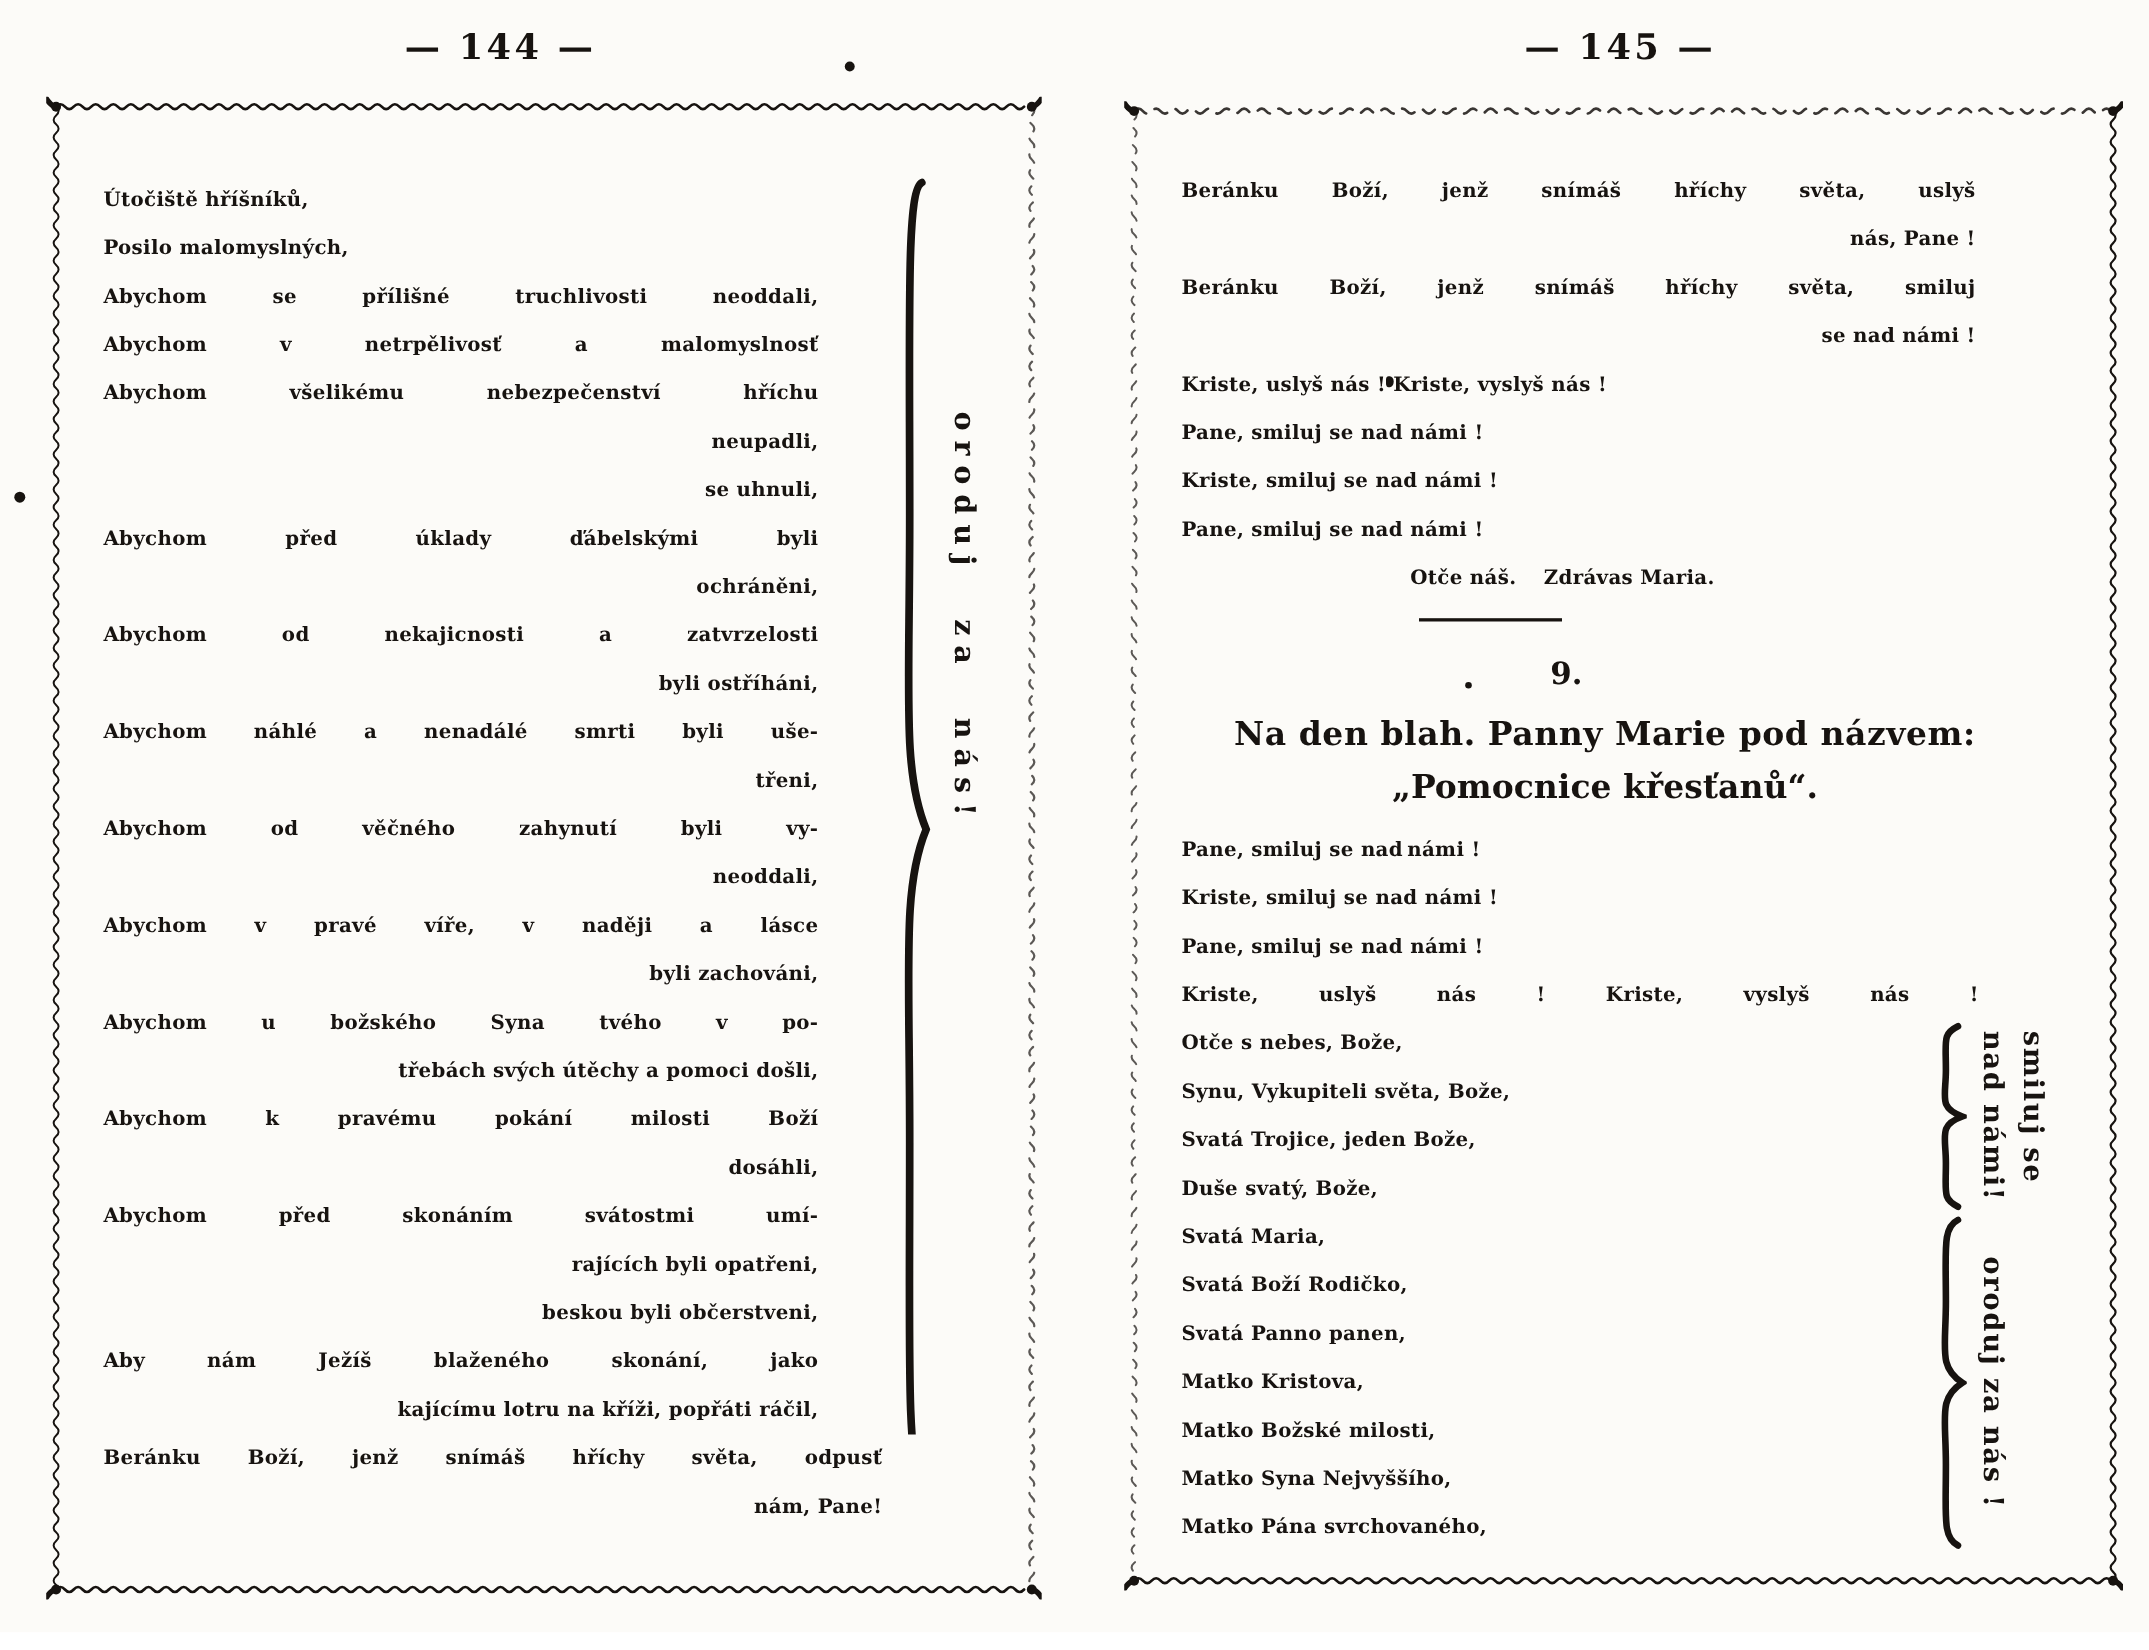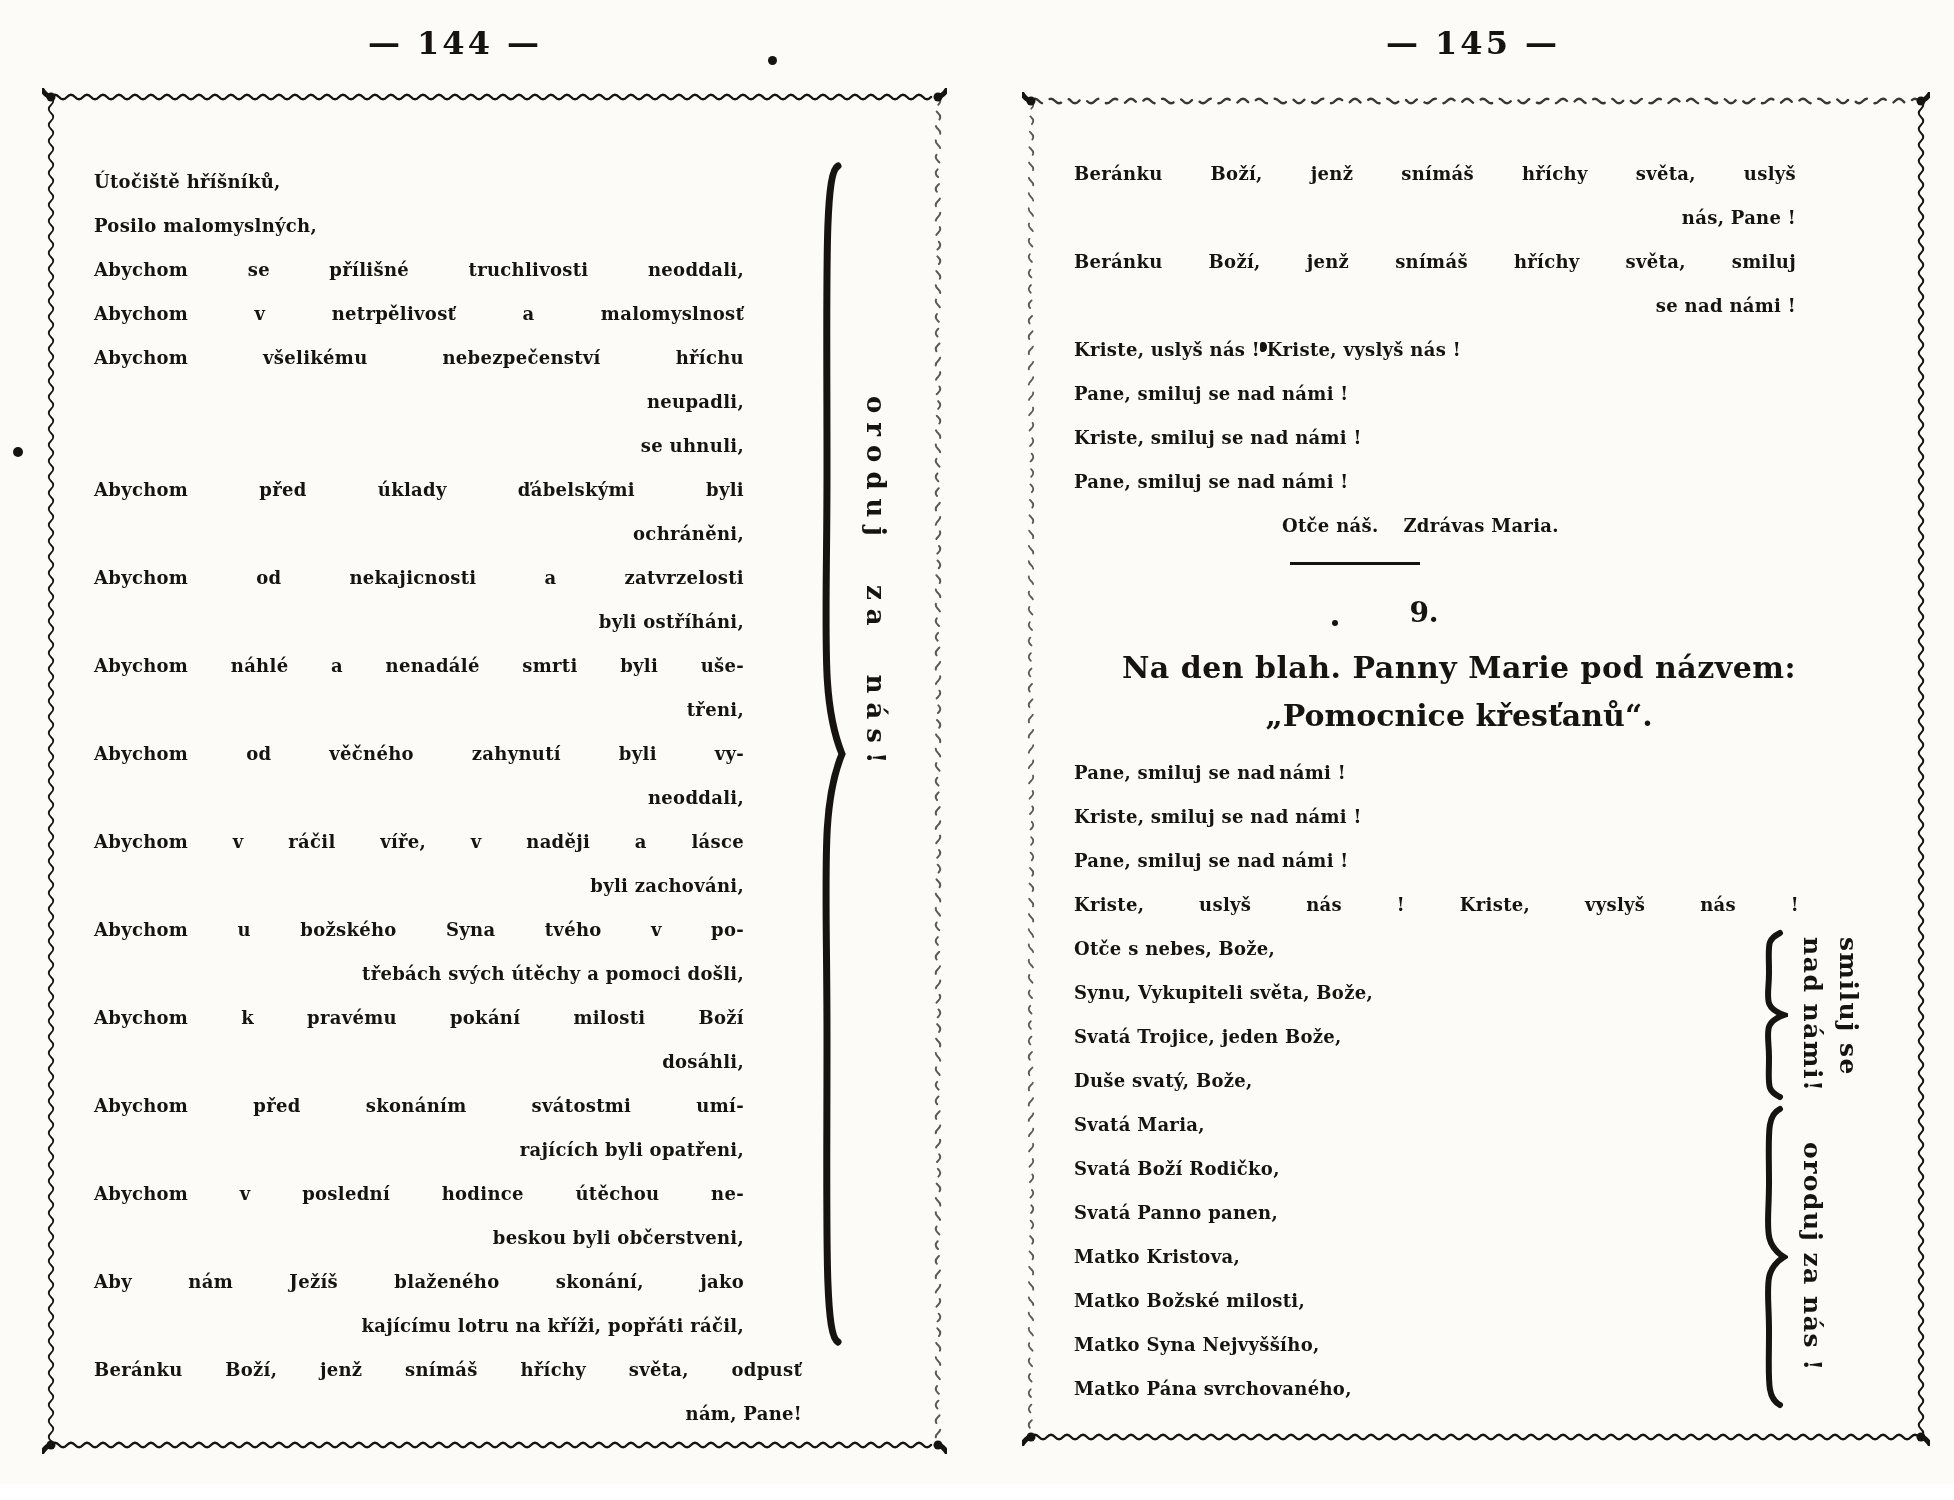--- a/index.html
+++ b/index.html
@@ -91,29 +91,28 @@
             <div class="ln cont">neupadli,</div>
             <div class="ln cont">se uhnuli,</div>
             <div class="ln j">Abychom před úklady ďábelskými byli</div>
             <div class="ln cont">ochráněni,</div>
             <div class="ln j">Abychom od nekajicnosti a zatvrzelosti</div>
             <div class="ln cont">byli ostříháni,</div>
             <div class="ln j">Abychom náhlé a nenadálé smrti byli uše-</div>
             <div class="ln cont">třeni,</div>
             <div class="ln j">Abychom od věčného zahynutí byli vy-</div>
             <div class="ln cont">neoddali,</div>
-            <div class="ln j">Abychom v ráčil víře, v naději a lásce</div>
+            <div class="ln j">Abychom v pravé víře, v naději a lásce</div>
             <div class="ln cont">byli zachováni,</div>
             <div class="ln j">Abychom u božského Syna tvého v po-</div>
             <div class="ln cont">třebách svých útěchy a pomoci došli,</div>
             <div class="ln j">Abychom k pravému pokání milosti Boží</div>
             <div class="ln cont">dosáhli,</div>
             <div class="ln j">Abychom před skonáním svátostmi umí-</div>
             <div class="ln cont">rajících byli opatřeni,</div>
-            <div class="ln j">Abychom v poslední hodince útěchou ne-</div>
             <div class="ln cont">beskou byli občerstveni,</div>
             <div class="ln j">Aby nám Ježíš blaženého skonání, jako</div>
             <div class="ln cont">kajícímu lotru na kříži, popřáti ráčil,</div>
           </div>
         <svg class="brace">
             <path d="M 26,6
            C 12,13 15,118.80000000000001 15,308.88
            C 15,475.20000000000005 8,540.54 30,594
            C 8,647.46 15,712.8 15,879.12
            C 15,1069.2 12,1175 26,1182" fill="none" stroke="#171310" stroke-width="7" stroke-linecap="round"></path>

